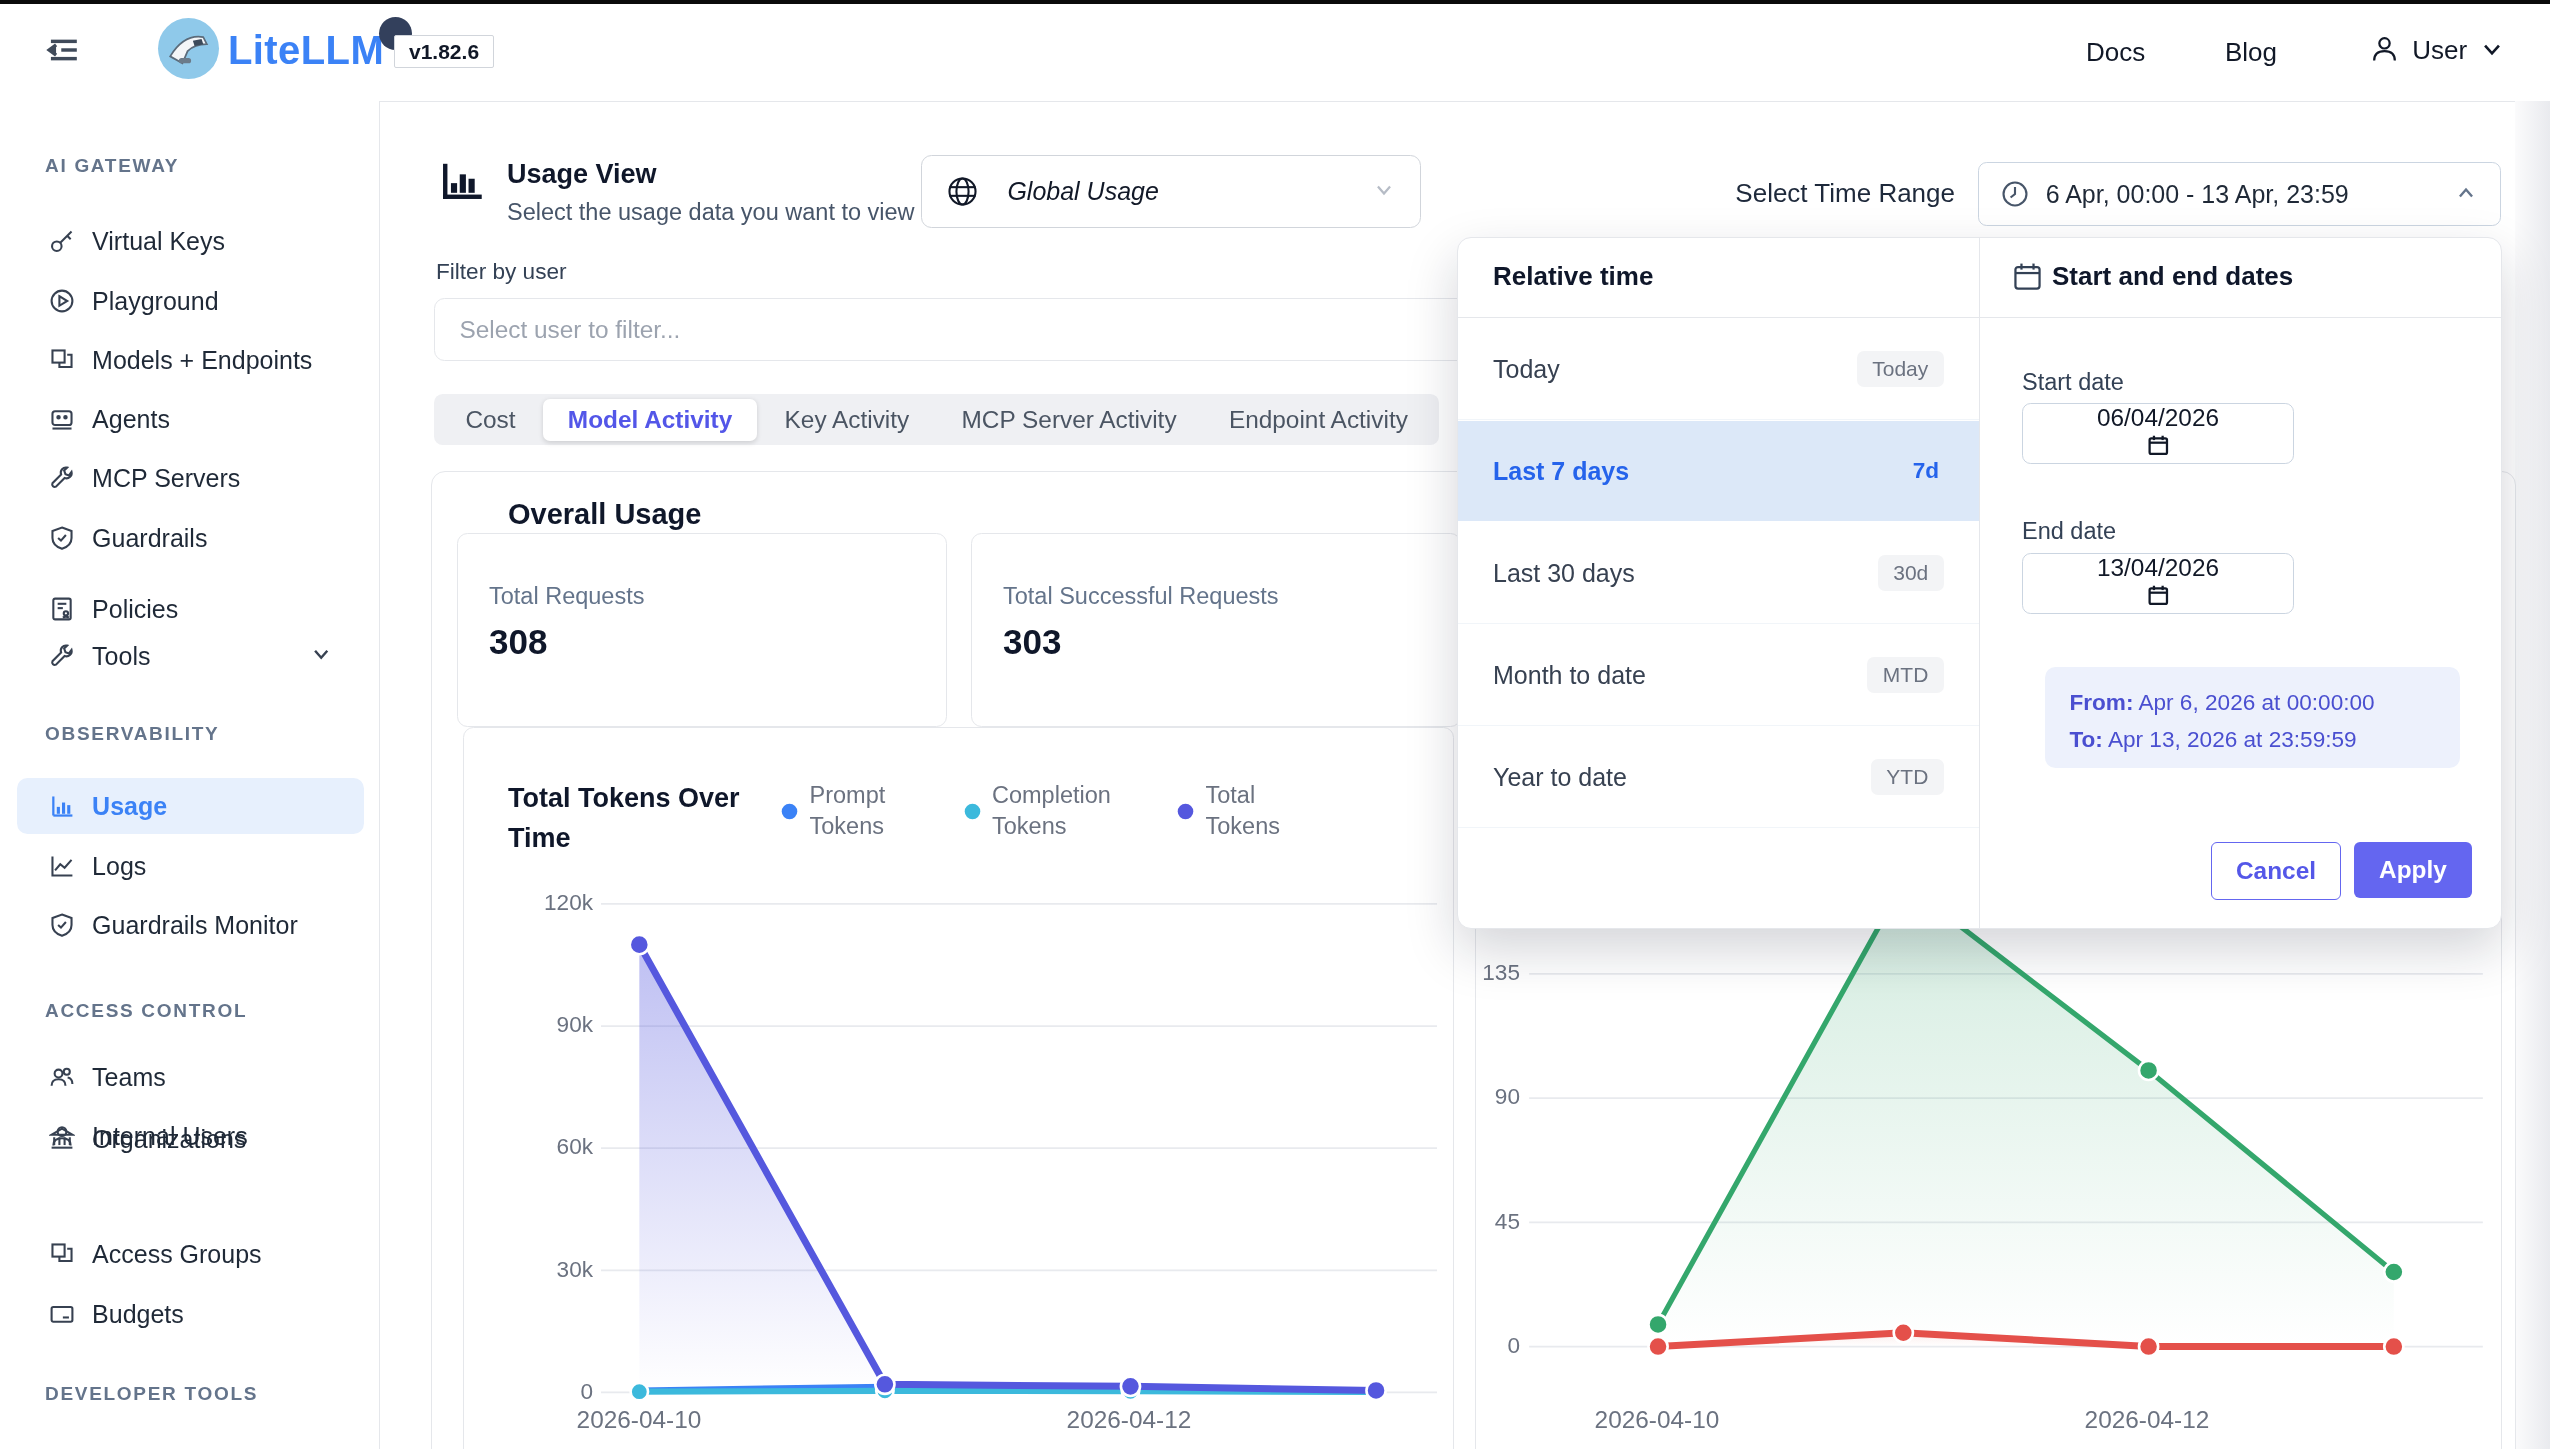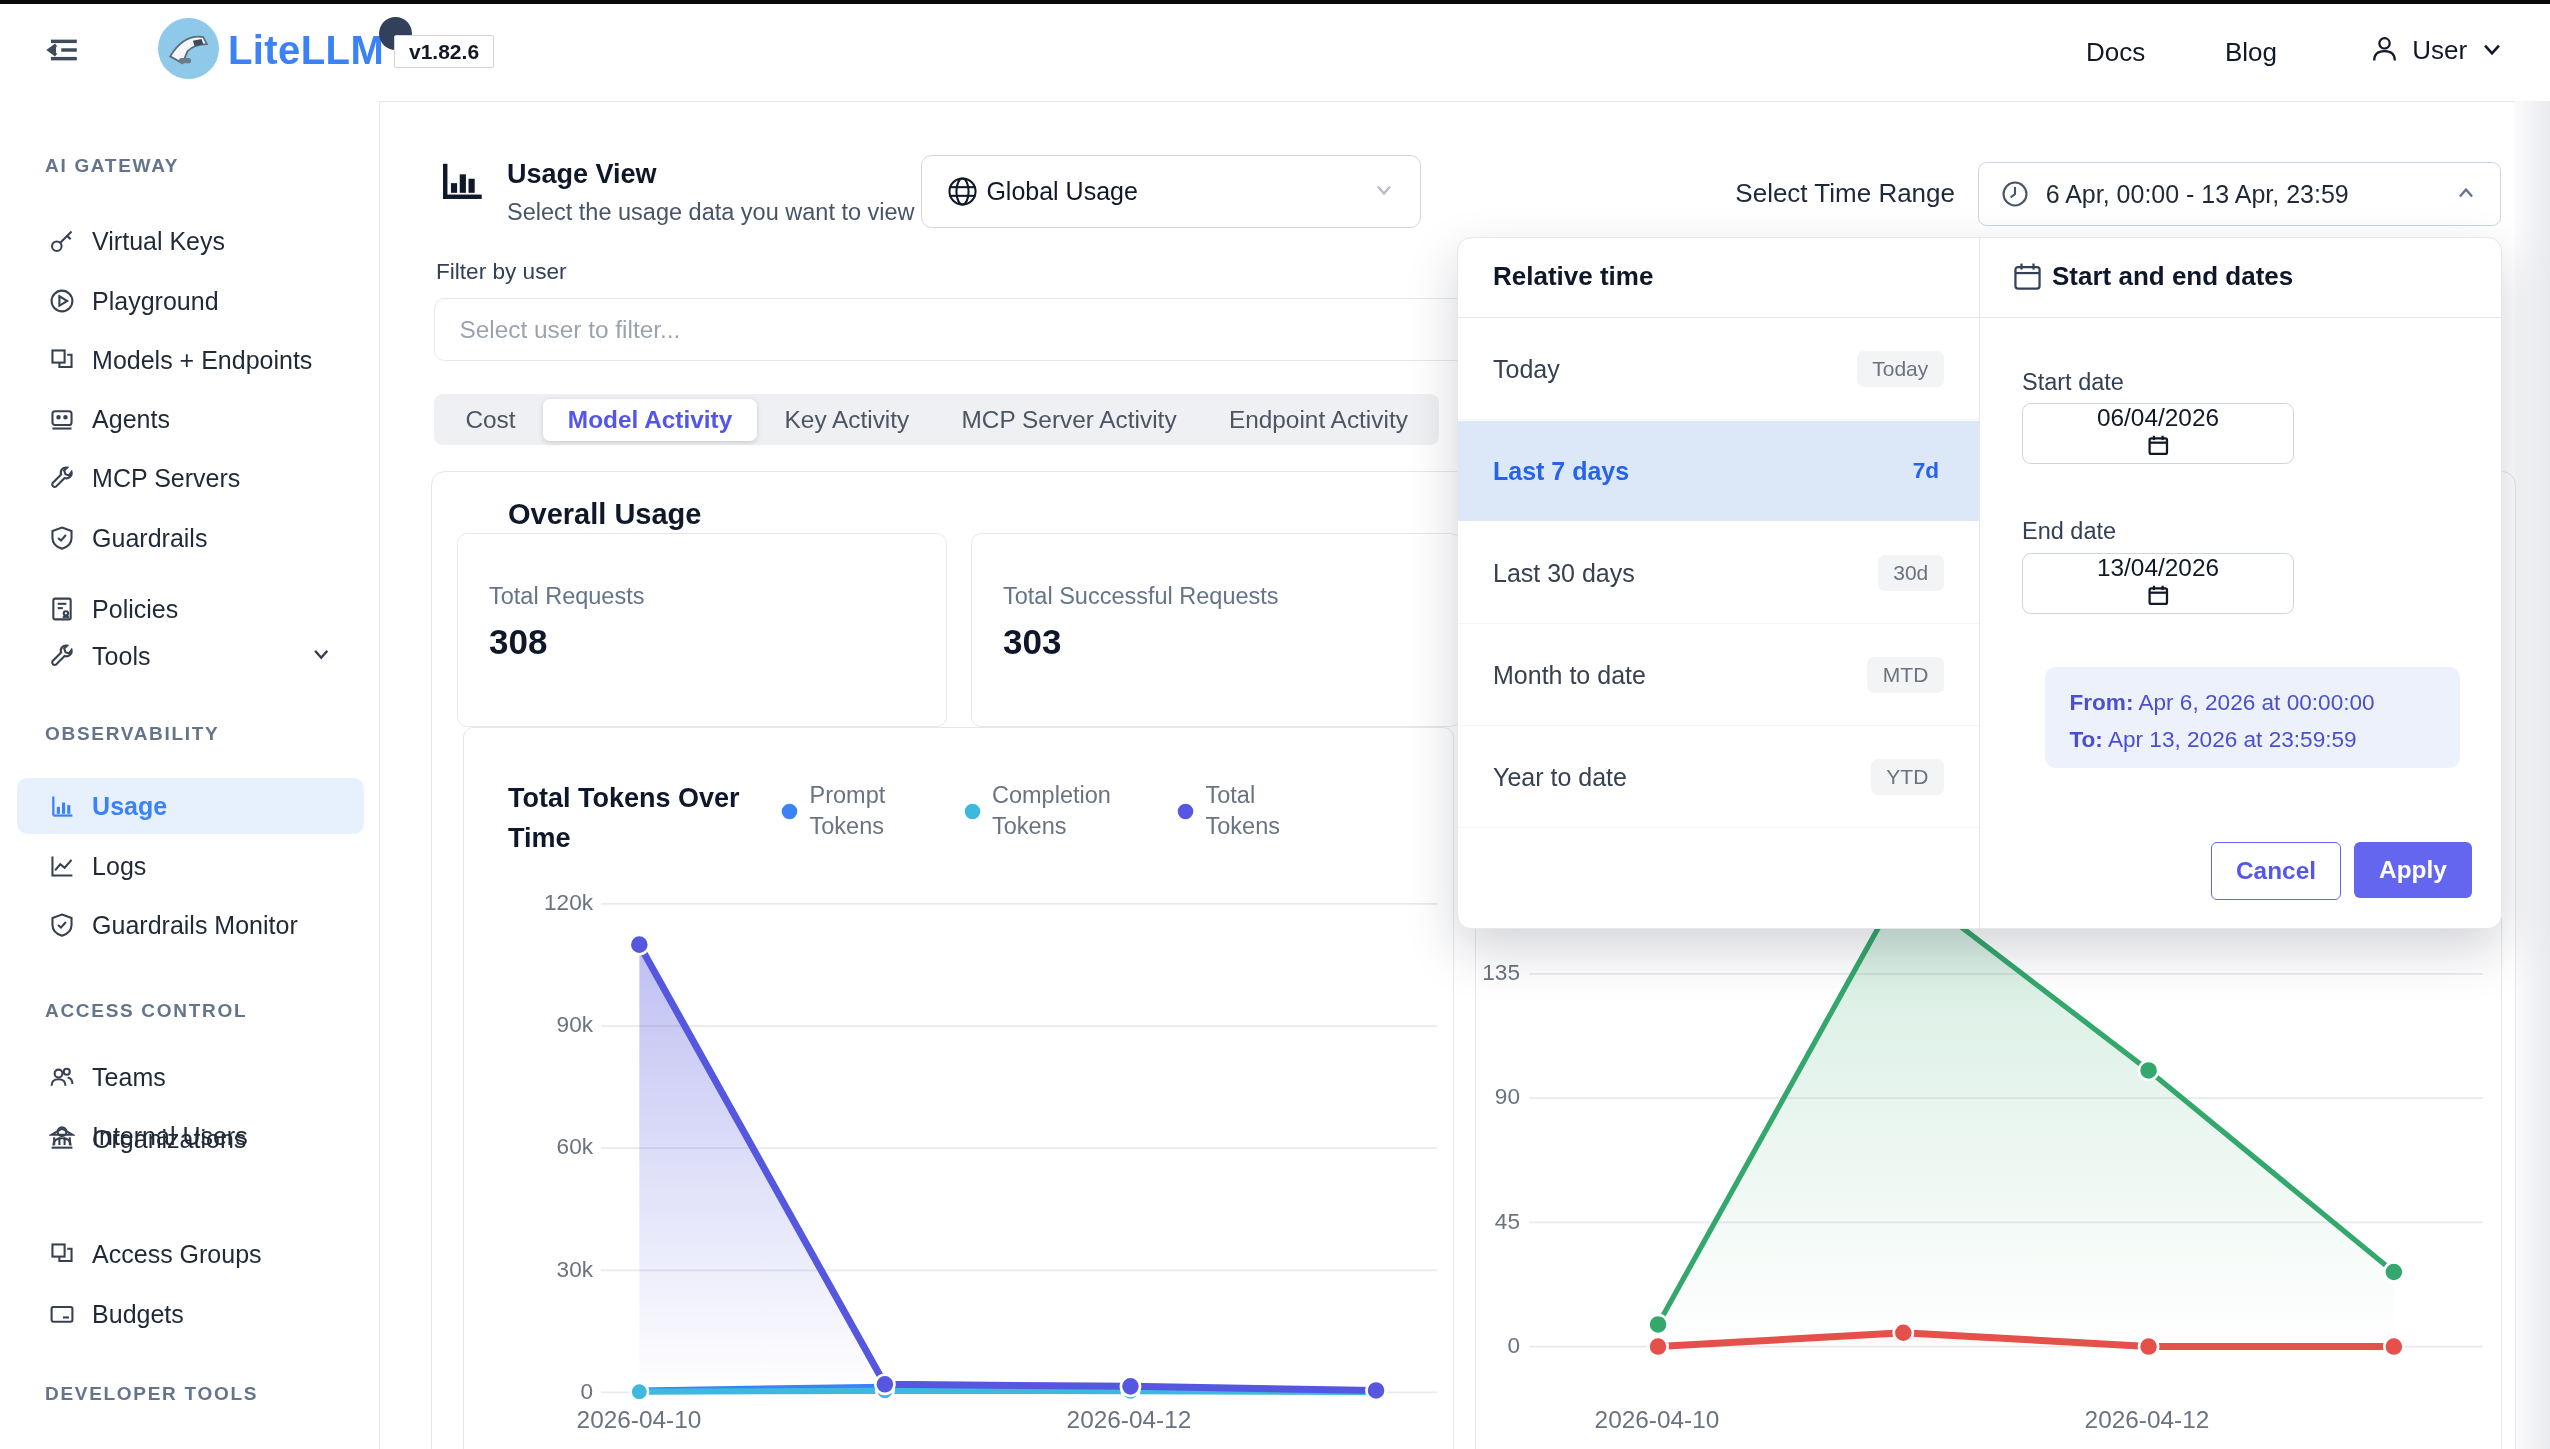--- a/index.html
+++ b/index.html
@@ -272,21 +272,21 @@
 
   <div class="abs" style="left:921px;top:155px;width:498px;height:71px;border:1.7px solid #d1d5db;border-radius:10.5px;display:flex;align-items:center;background:#fff;cursor:pointer;">
     <span style="margin-left:24.4px;display:flex;">
       <svg width="33" height="33" viewBox="0 0 38 38" fill="none" stroke="#111827" stroke-width="2.4">
           <circle cx="19" cy="19" r="15"></circle>
           <ellipse cx="19" cy="19" rx="7" ry="15"></ellipse>
           <line x1="4" y1="14" x2="34" y2="14"></line>
           <line x1="4" y1="24" x2="34" y2="24"></line>
         </svg>
       </span>
-    <span style="margin-left:7px;font-size:25px;color:#111827;">Global Usage</span>
+    <span style="margin-left:28px;font-size:25px;color:#111827;font-style:italic;">Global Usage</span>
     <span style="position:absolute;right:22.6px;">
       <svg width="26" height="26" viewBox="0 0 30 30" fill="none" stroke="#b6bcc6" stroke-width="2.6">
           <polyline points="8,11 15,19 22,11"></polyline>
         </svg></span>
   </div>
 
   <div class="abs" style="left:1694px;top:178px;width:261px;text-align:right;font-size:26px;color:#1e293b;font-weight:500;">Select Time Range</div>
   <div class="abs" style="left:1978px;top:162px;width:523px;height:64px;box-sizing:border-box;border:1.7px solid #cbd5e1;border-radius:8.7px;display:flex;align-items:center;background:#fff;cursor:pointer;">
     <span style="margin-left:21px;display:flex;">
       <svg width="30" height="30" viewBox="0 0 34 34" fill="none" stroke="#475569" stroke-width="2.4">

